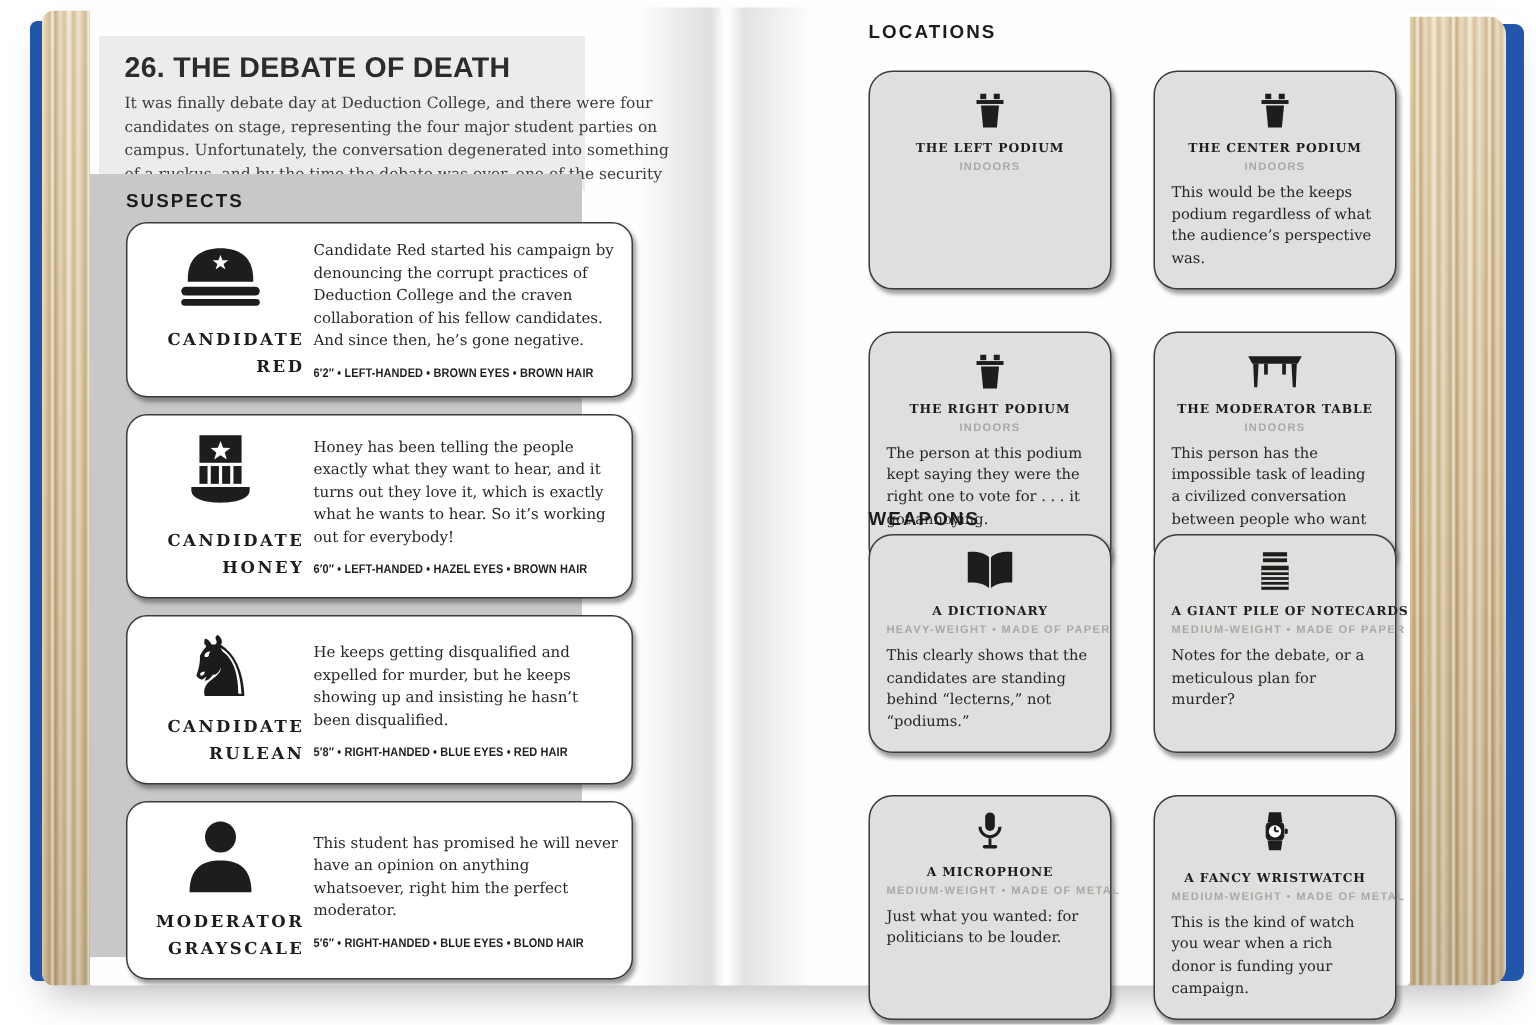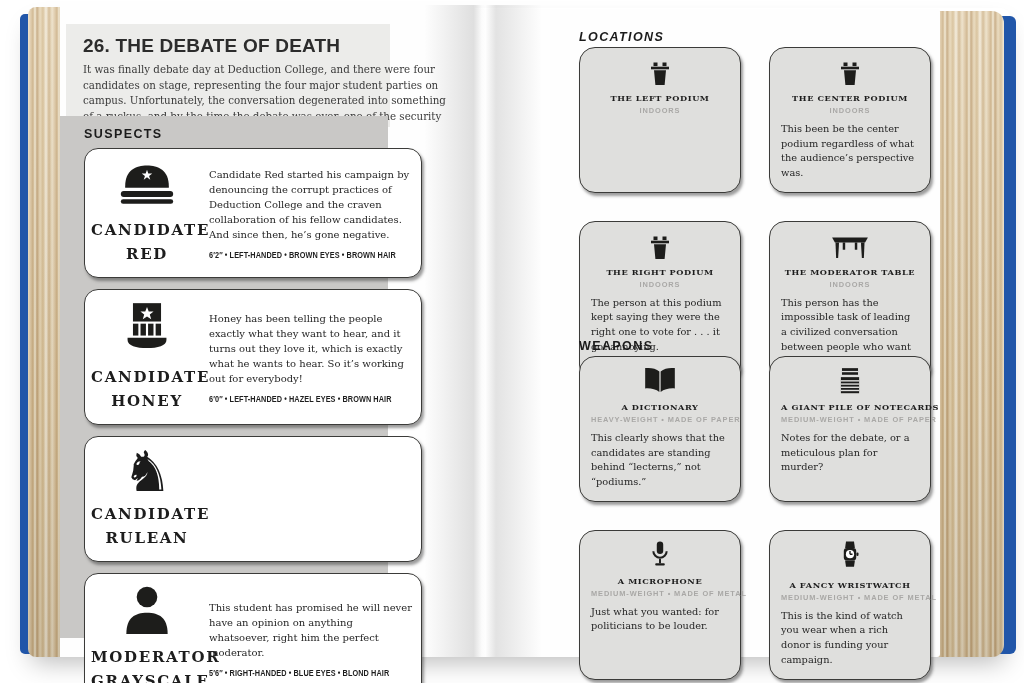--- a/index.html
+++ b/index.html
@@ -35,28 +35,28 @@
   .intro{font-size:10.3px;line-height:1.52;color:#3a3a3a;width:372px;}
   .gray-panel{position:absolute;left:60px;top:116px;width:328px;height:522px;background:var(--panel-gray,#c9c8c6);z-index:2;
     box-sizing:border-box;padding:11px 0 0 24px;}
   .section-heading{font-family:"Liberation Sans",sans-serif;font-weight:bold;font-size:12.5px;
     letter-spacing:1.4px;color:#1b1b1b;}
   .suspect-list{margin-top:7px;width:338px;display:flex;flex-direction:column;gap:11px;}
   .suspect-card{background:#ffffff;border:1.5px solid #3b3b39;border-radius:14px;
     box-shadow:2px 3px 3px rgba(60,60,60,.5);display:flex;align-items:center;box-sizing:border-box;
     padding:11px 14px 11px 0;min-height:96px;}
   .suspect-iconcol{width:124px;flex:none;display:flex;flex-direction:column;align-items:center;justify-content:center;}
-  .suspect-name{font-size:15px;font-weight:bold;letter-spacing:1.7px;color:#1d1d1d;text-align:center;
+  .suspect-name{font-size:11px;font-weight:bold;letter-spacing:1.7px;color:#1d1d1d;text-align:right;
     margin-top:6px;line-height:1.6;width:112px;}
   .suspect-text{flex:1;}
   .suspect-desc{font-size:10px;line-height:1.5;color:#262626;}
   .suspect-stats{font-family:"Liberation Sans",sans-serif;font-weight:bold;font-size:8.3px;color:#1e1e1e;
     letter-spacing:.1px;margin-top:8px;transform:scaleX(.88);transform-origin:left;white-space:nowrap;}
   
-  .rp-heading-loc{position:absolute;left:579px;top:30px;z-index:2;font-style:italic;}
+  .rp-heading-loc{position:absolute;left:579px;top:14px;z-index:2;}
   .rp-heading-weap{position:absolute;left:579px;top:339px;z-index:2;}
   .grid{position:absolute;display:grid;grid-template-columns:162px 162px;column-gap:17px;row-gap:17px;z-index:2;gap:28px;}
   .grid-loc{left:579px;top:47px;}
   .grid-weap{left:579px;top:356px;}
   .gcard{background:var(--card-gray,#dfdfdd);border:1.5px solid #3b3b39;border-radius:16px;
     box-shadow:2px 3px 3px rgba(60,60,60,.5);box-sizing:border-box;padding:9px 11px 11px;min-height:118px;}
   .gcard-icon{display:flex;justify-content:center;align-items:flex-end;min-height:30px;}
   .gcard-title{font-size:8.2px;font-weight:bold;letter-spacing:.6px;color:#1d1d1d;text-align:center;
     margin-top:6px;white-space:nowrap;}
   .gcard-sub{font-family:"Liberation Sans",sans-serif;font-weight:bold;font-size:7.4px;color:var(--muted,#a9a8a6);
@@ -117,20 +117,24 @@
     <div class="suspect-text">
       <div class="suspect-desc">Honey has been telling the people exactly what they want to hear, and it turns out they love it, which is exactly what he wants to hear. So it’s working out for everybody!</div>
       <div class="suspect-stats">6′0″ • LEFT-HANDED • HAZEL EYES • BROWN HAIR</div>
     </div>
   </div>
       <div class="suspect-card">
     <div class="suspect-iconcol">
       <span><span class="glyph-knight">♞</span></span>
       <div class="suspect-name">CANDIDATE RULEAN</div>
     </div>
+    <div class="suspect-text">
+      <div class="suspect-desc">He keeps getting disqualified and expelled for murder, but he keeps showing up and insisting he hasn’t been disqualified.</div>
+      <div class="suspect-stats">5′8″ • RIGHT-HANDED • BLUE EYES • RED HAIR</div>
+    </div>
   </div>
       <div class="suspect-card">
     <div class="suspect-iconcol">
       <span><svg width="54" height="50" viewBox="0 0 48 46">
               <circle class="ink" cx="24" cy="11" r="9.5"></circle>
               <path class="ink" d="M5,45 C5,30 13,25.5 24,25.5 C35,25.5 43,30 43,45 Z"></path>
             </svg></span>
       <div class="suspect-name">MODERATOR GRAYSCALE</div>
     </div>
     <div class="suspect-text">
@@ -159,21 +163,21 @@
     <div class="gcard-icon">
         <svg width="28" height="27" viewBox="0 0 28 26">
           <rect class="ink" x="7.5" y="2" width="4" height="3.6"></rect>
           <rect class="ink" x="16.5" y="2" width="4" height="3.6"></rect>
           <rect class="ink" x="5" y="6.2" width="18" height="2.6"></rect>
           <path class="ink" d="M8,9.8 H20 L18.6,24.5 H9.4 Z"></path>
         </svg>
       </div>
     <div class="gcard-title">THE CENTER PODIUM</div>
     <div class="gcard-sub">INDOORS</div>
-    <div class="gcard-desc">This been be the center podium regardless of what the audience’s perspective was.</div>
+    <div class="gcard-desc">This would be the keeps podium regardless of what the audience’s perspective was.</div>
   </div>
     <div class="gcard">
     <div class="gcard-icon">
         <svg width="28" height="27" viewBox="0 0 28 26">
           <rect class="ink" x="7.5" y="2" width="4" height="3.6"></rect>
           <rect class="ink" x="16.5" y="2" width="4" height="3.6"></rect>
           <rect class="ink" x="5" y="6.2" width="18" height="2.6"></rect>
           <path class="ink" d="M8,9.8 H20 L18.6,24.5 H9.4 Z"></path>
         </svg>
       </div>

